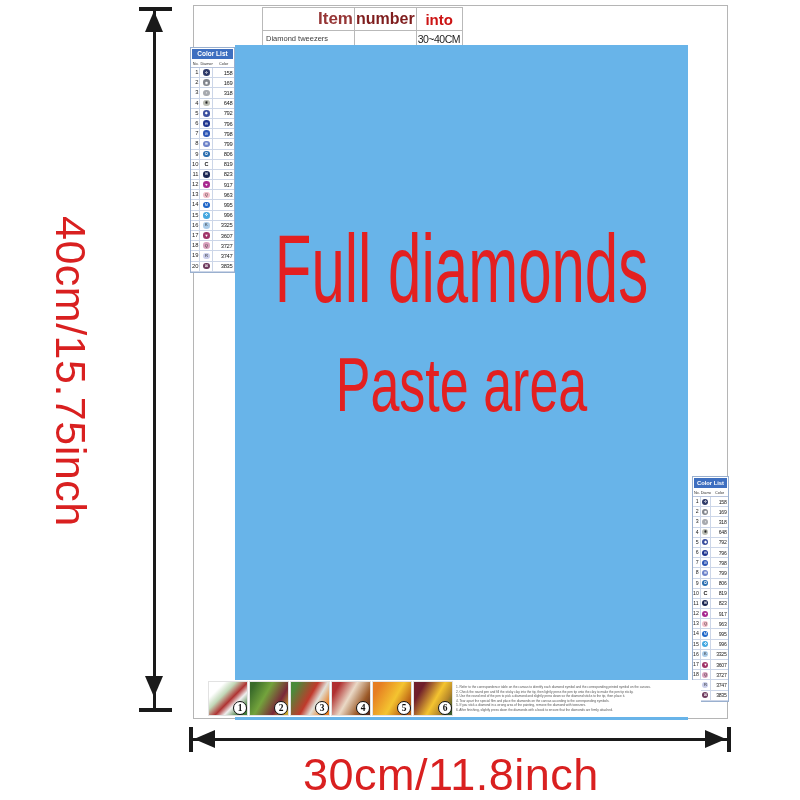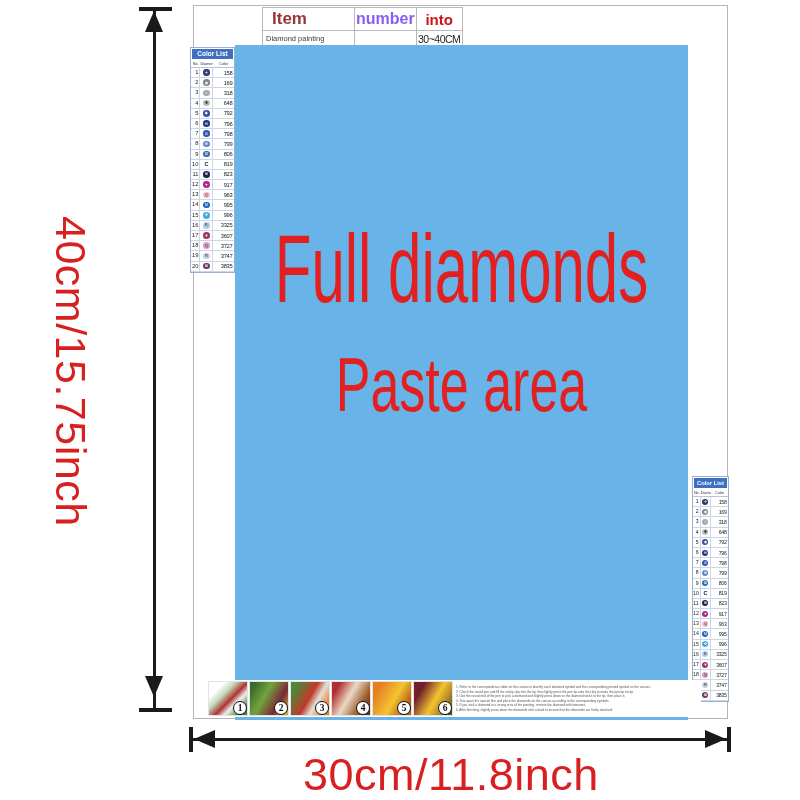--- a/index.html
+++ b/index.html
@@ -9,26 +9,26 @@
   }
   .abs{position:absolute;}
 
   
   .sheet{left:193px;top:5px;width:535px;height:714px;background:#fff;border:1px solid #b5b5b5;box-sizing:border-box;}
 
   
   .item-table{left:262px;top:7px;border-collapse:collapse;background:#fff;}
   .item-table td,.item-table th{border:1px solid #b9b9b9;box-sizing:border-box;}
   .item-table{border:1px solid #8f8f8f;}
-  .th-item{width:92px;height:20px;text-align:left;padding-left:9px;font-size:17px;font-weight:bold;color:#963636;}
-  .th-number{width:55px;text-align:center;font-size:16px;font-weight:bold;color:#8b5cf6;}
+  .th-item{width:92px;height:20px;text-align:right;padding-left:9px;font-size:17px;font-weight:bold;color:#963636;}
+  .th-number{width:55px;text-align:center;font-size:16px;font-weight:bold;color:#7f1d1d;}
   .th-size{width:46px;text-align:center;font-size:15px;font-weight:bold;color:#cc1414;}
   .td-item{height:16px;font-size:7.5px;color:#3c3c3c;padding-left:3px;}
   .td-number{}
-  .td-size{font-size:10.5px;color:#1d1d1d;text-align:center;letter-spacing:-0.5px;margin-top:15px;}
+  .td-size{font-size:10.5px;color:#1d1d1d;text-align:left;letter-spacing:-0.5px;margin-top:15px;}
 
   
   .paste-area{left:235px;top:45px;width:453px;height:675px;background:#68b4e9;}
   .paste-line{position:absolute;left:0;right:0;text-align:center;color:#e32020;font-weight:normal;}
   .paste-line1{top:190px;font-size:60px;line-height:70px;transform:scaleY(1.62);}
   .paste-line2{top:310px;font-size:52px;line-height:60px;transform:scaleY(1.45);}
 
   
   .color-list{background:#fff;border:1px solid #9ab0cf;box-sizing:border-box;}
   .color-list.left{left:190px;top:47px;width:45px;}
@@ -98,21 +98,21 @@
 <div class="abs sheet"></div>
 
 <table class="abs item-table">
   <tbody>
       <tr>
     <th class="th-item">Item</th>
     <th class="th-number">number</th>
     <th class="th-size">into</th>
   </tr>
   <tr>
-    <td class="td-item">Diamond painting</td>
+    <td class="td-item">Diamond tweezers</td>
     <td class="td-number"></td>
     <td class="td-size">30~40CM</td>
   </tr>
 </tbody>
   </table>
 
 <div class="abs paste-area">
   <div class="paste-line paste-line1">Full diamonds</div>
   <div class="paste-line paste-line2">Paste area</div>
 </div>

